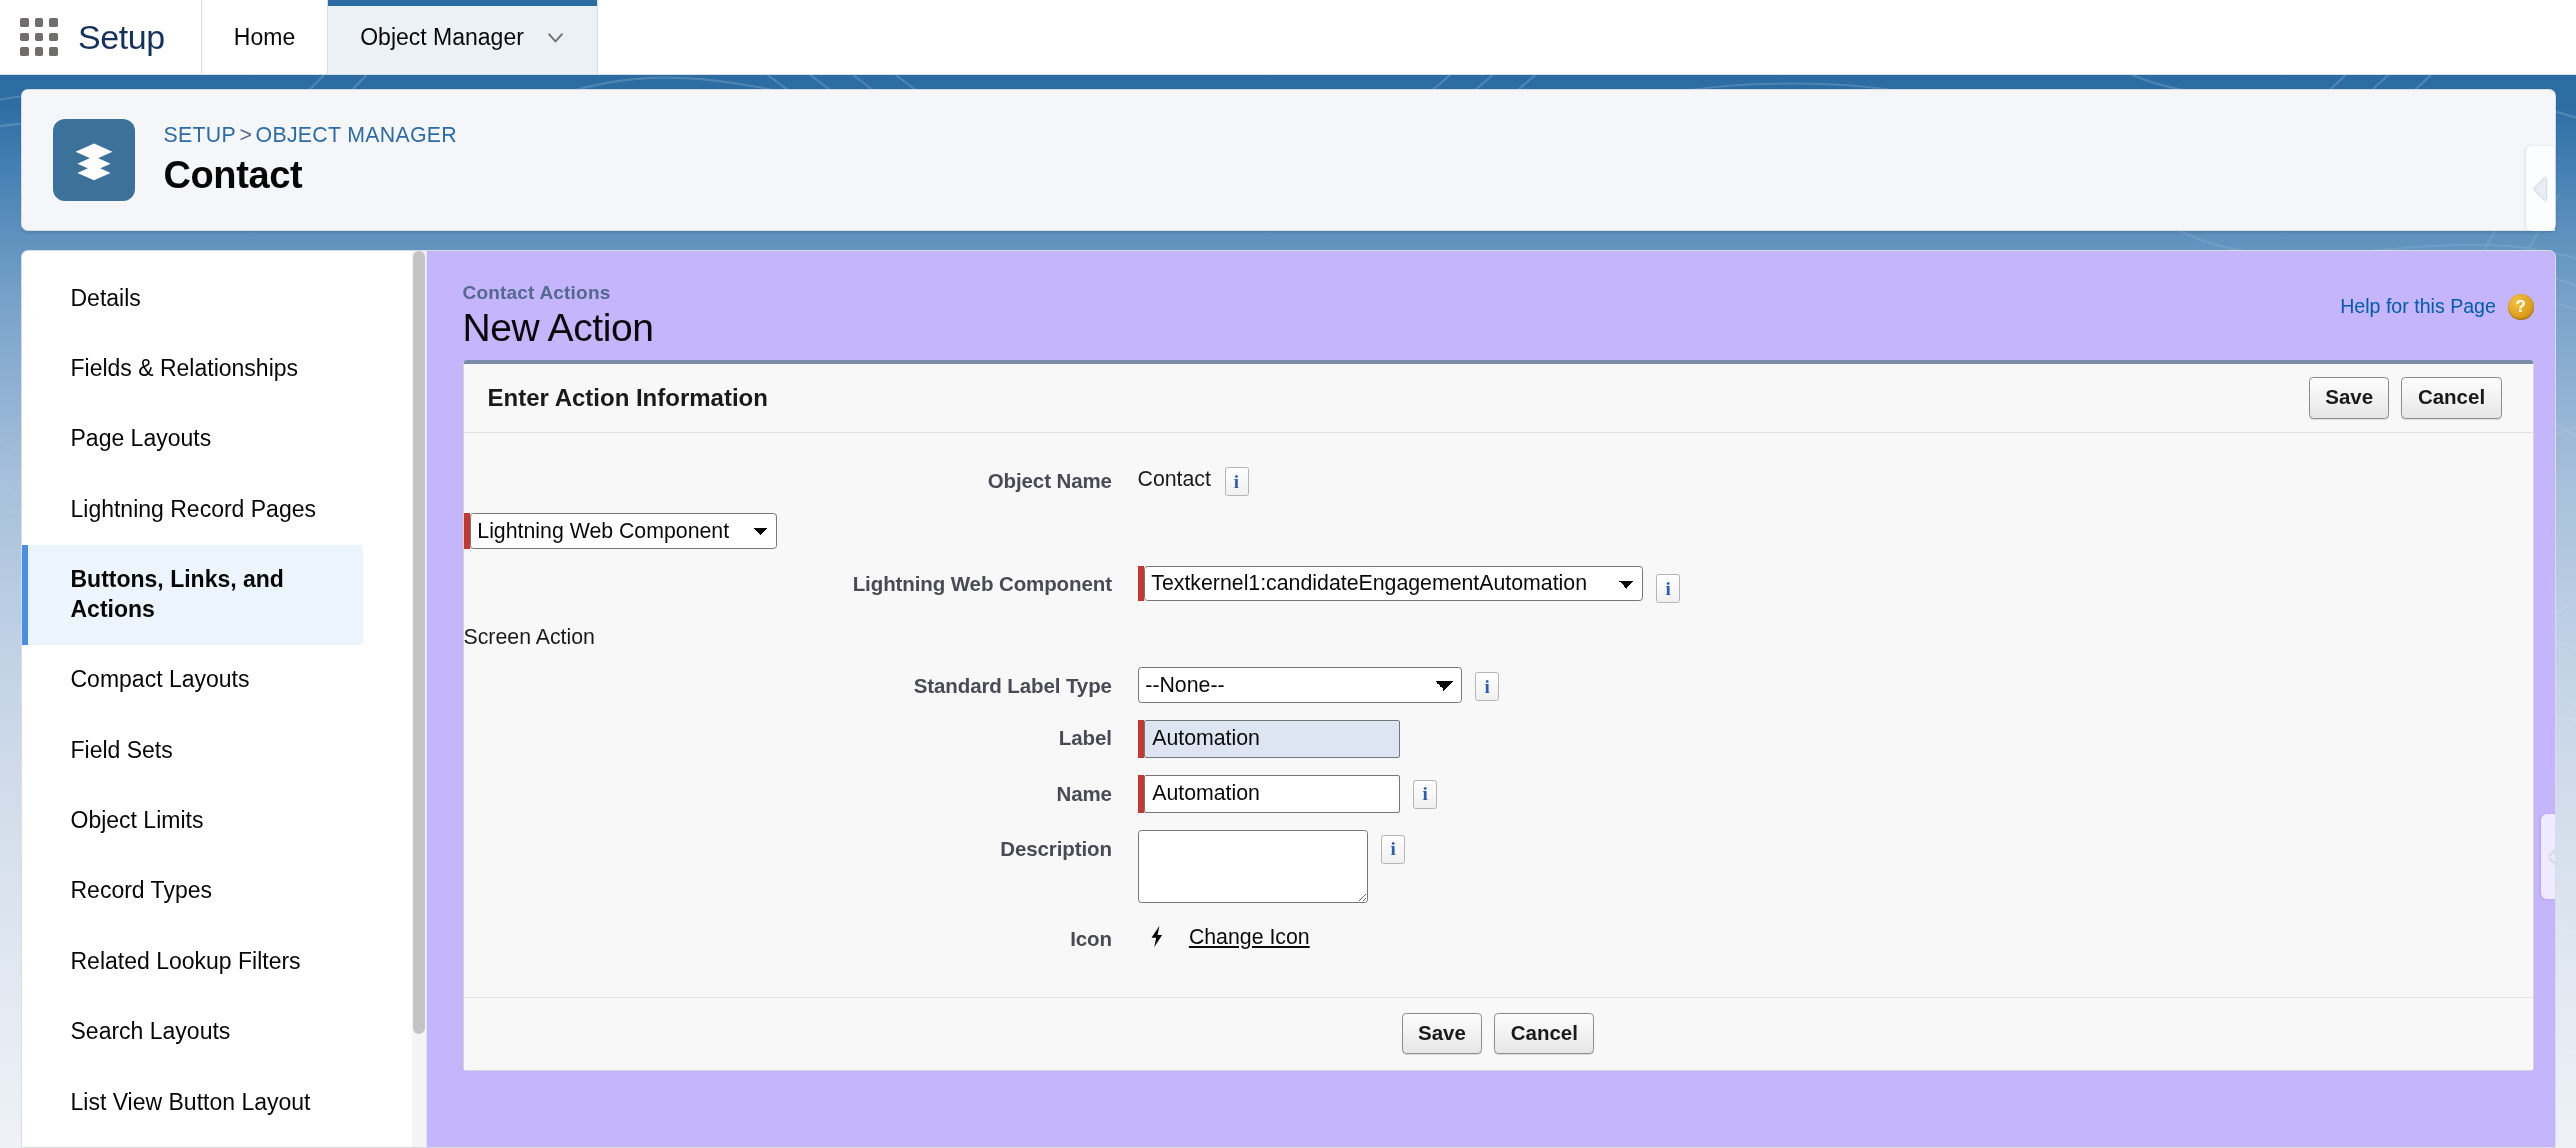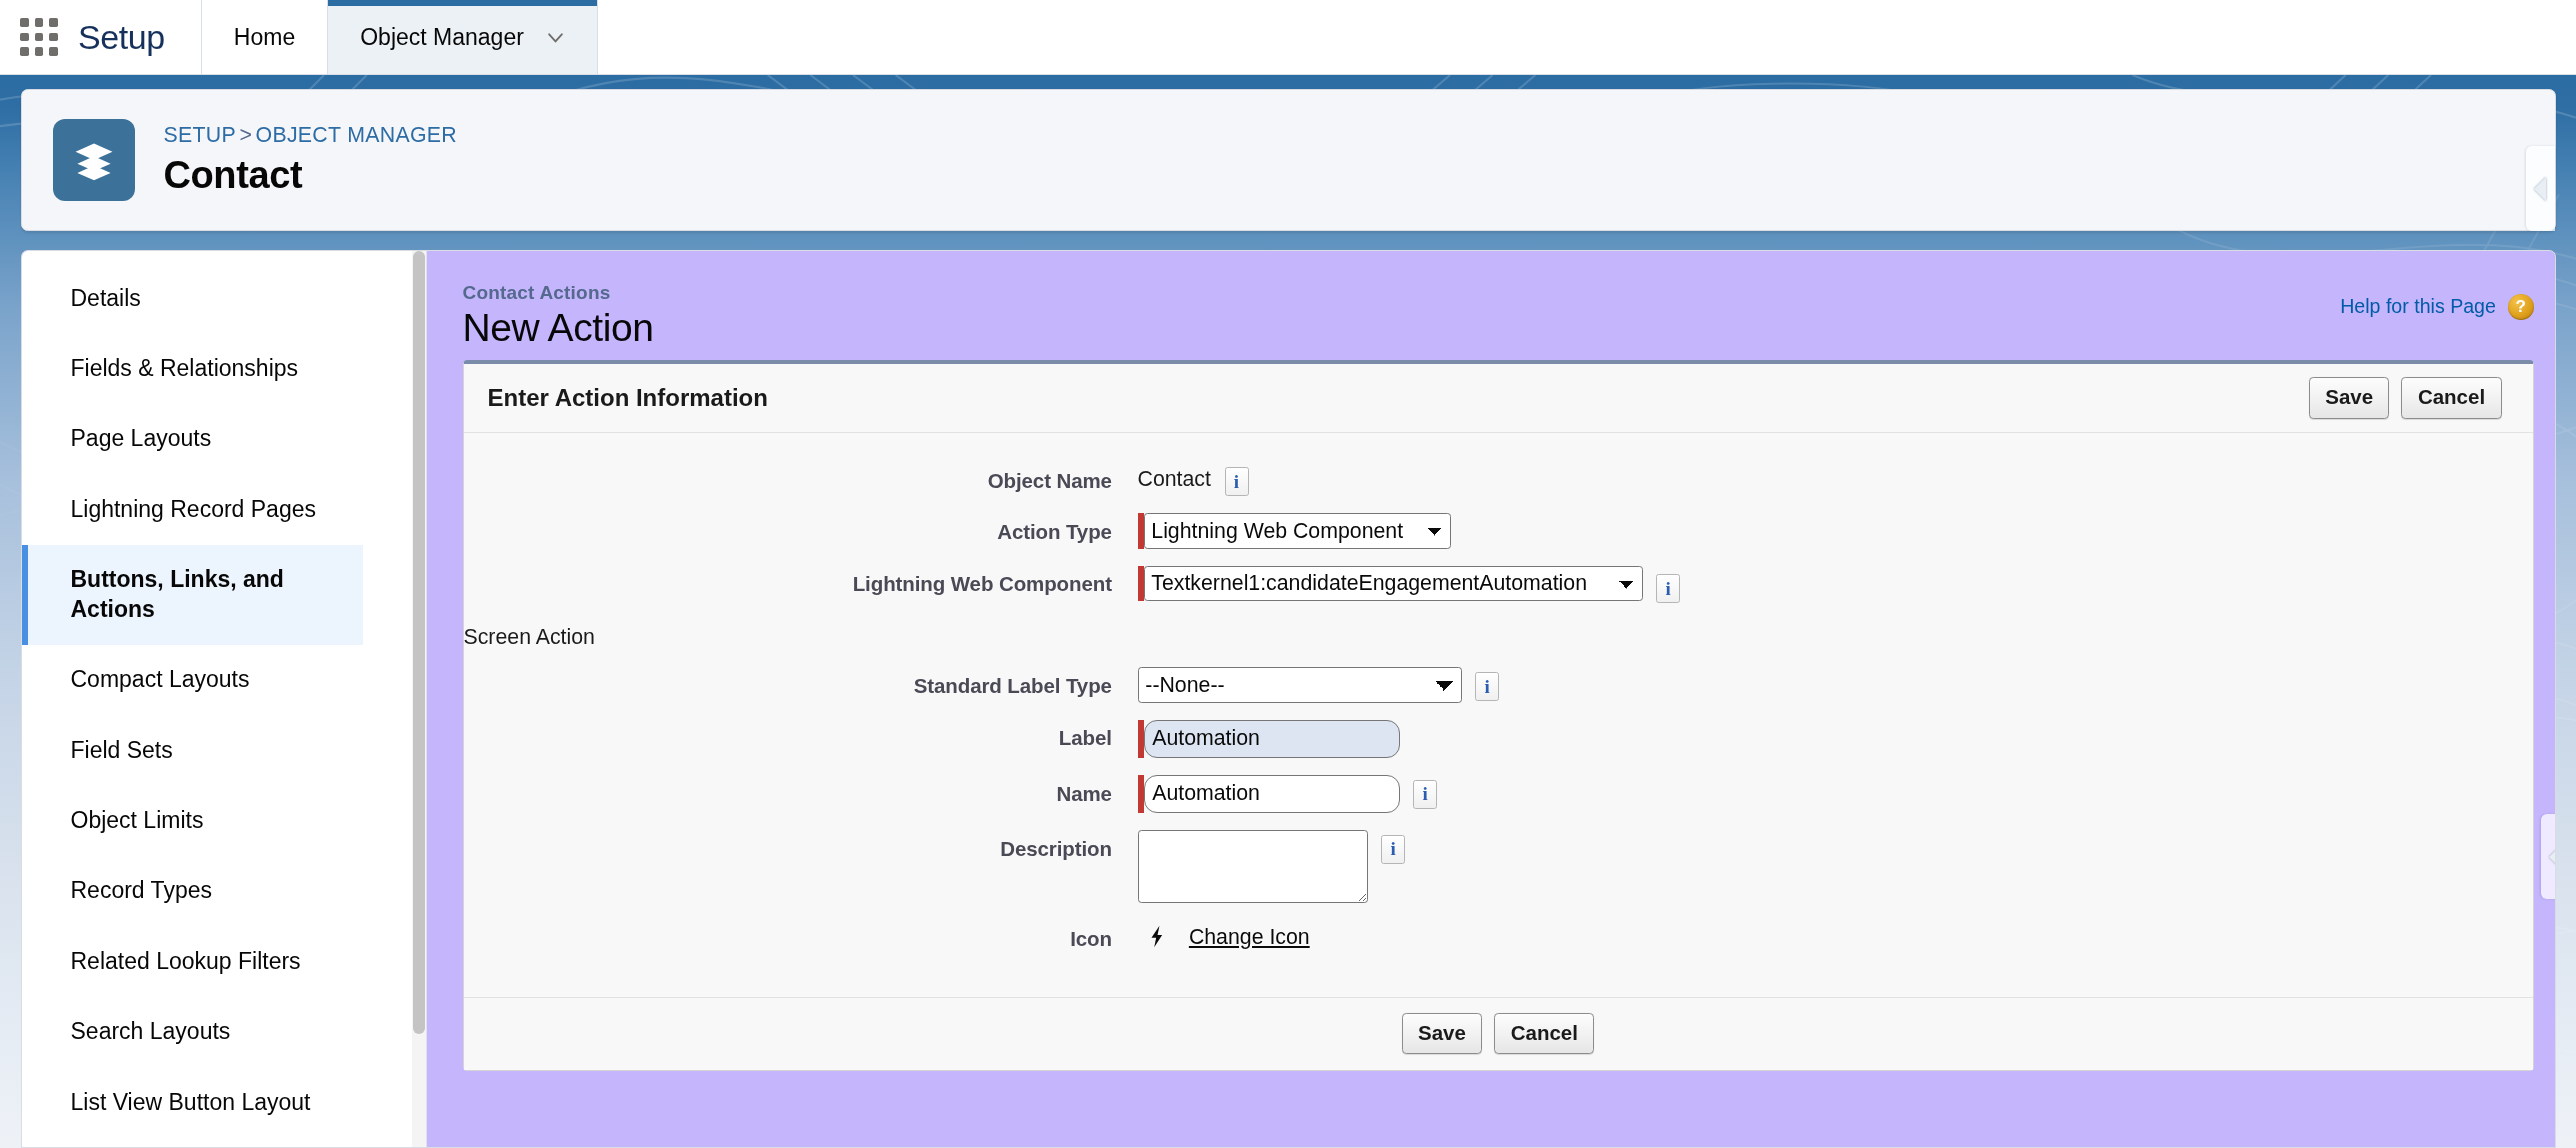--- a/index.html
+++ b/index.html
@@ -222,21 +222,21 @@
   .sel-label-type {
     background-position: right 15.4px top 55%, right 7.7px top 55%;
     background-size: 10.2px 10.2px, 10.2px 10.2px;
   }
 
   .sf-input {
     font-family: "Liberation Sans", sans-serif;
     font-size: 21.3px; color: #0a0a0a;
     background: #ffffff;
     border: 1.7px solid #767676;
-    border-radius: 13px;
+    border-radius: 2px;
     padding: 5.1px 7.7px 6px 7.7px;
     width: 256px;
   }
   .sf-input.highlight { background: #dde5f2; }
 
   .sf-textarea {
     font-family: "Liberation Sans", sans-serif;
     font-size: 21.3px; color: #0a0a0a;
     background: #ffffff;
     border: 1.7px solid #767676;
@@ -425,21 +425,20 @@
 
         <div class="frow">
           <div class="flabel">Object Name</div>
           <div class="fvalue">
             <span class="static-val">Contact</span>
             <span class="info-btn">i</span>
           </div>
         </div>
 
         <div class="frow">
-          <div class="flabel">Action Type</div>
           <div class="fvalue">
             <div class="req-wrap">
               <div class="req-bar"></div>
               <select class="sf-select sel-action-type">
                 <option>Lightning Web Component</option>
               </select>
             </div>
           </div>
         </div>
 

